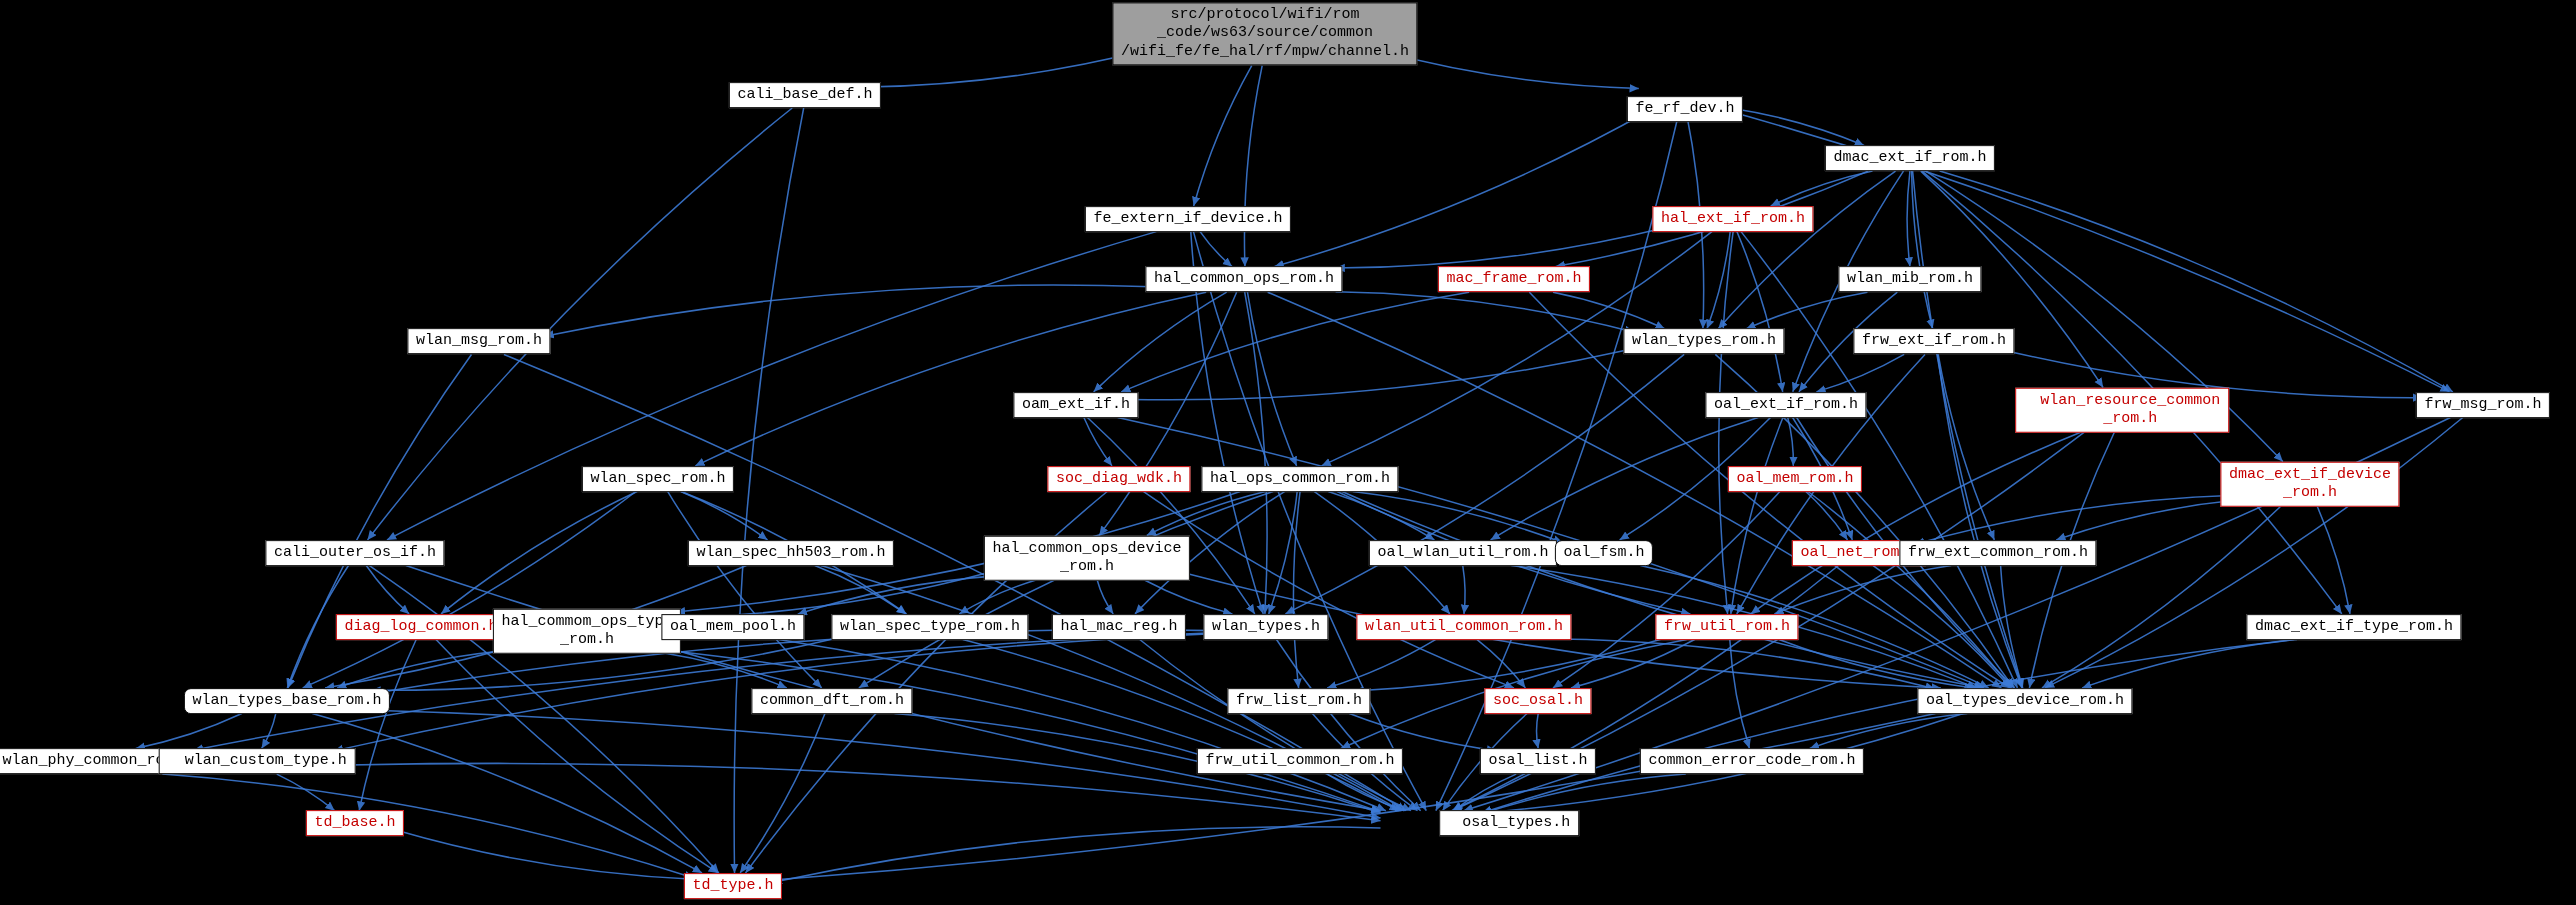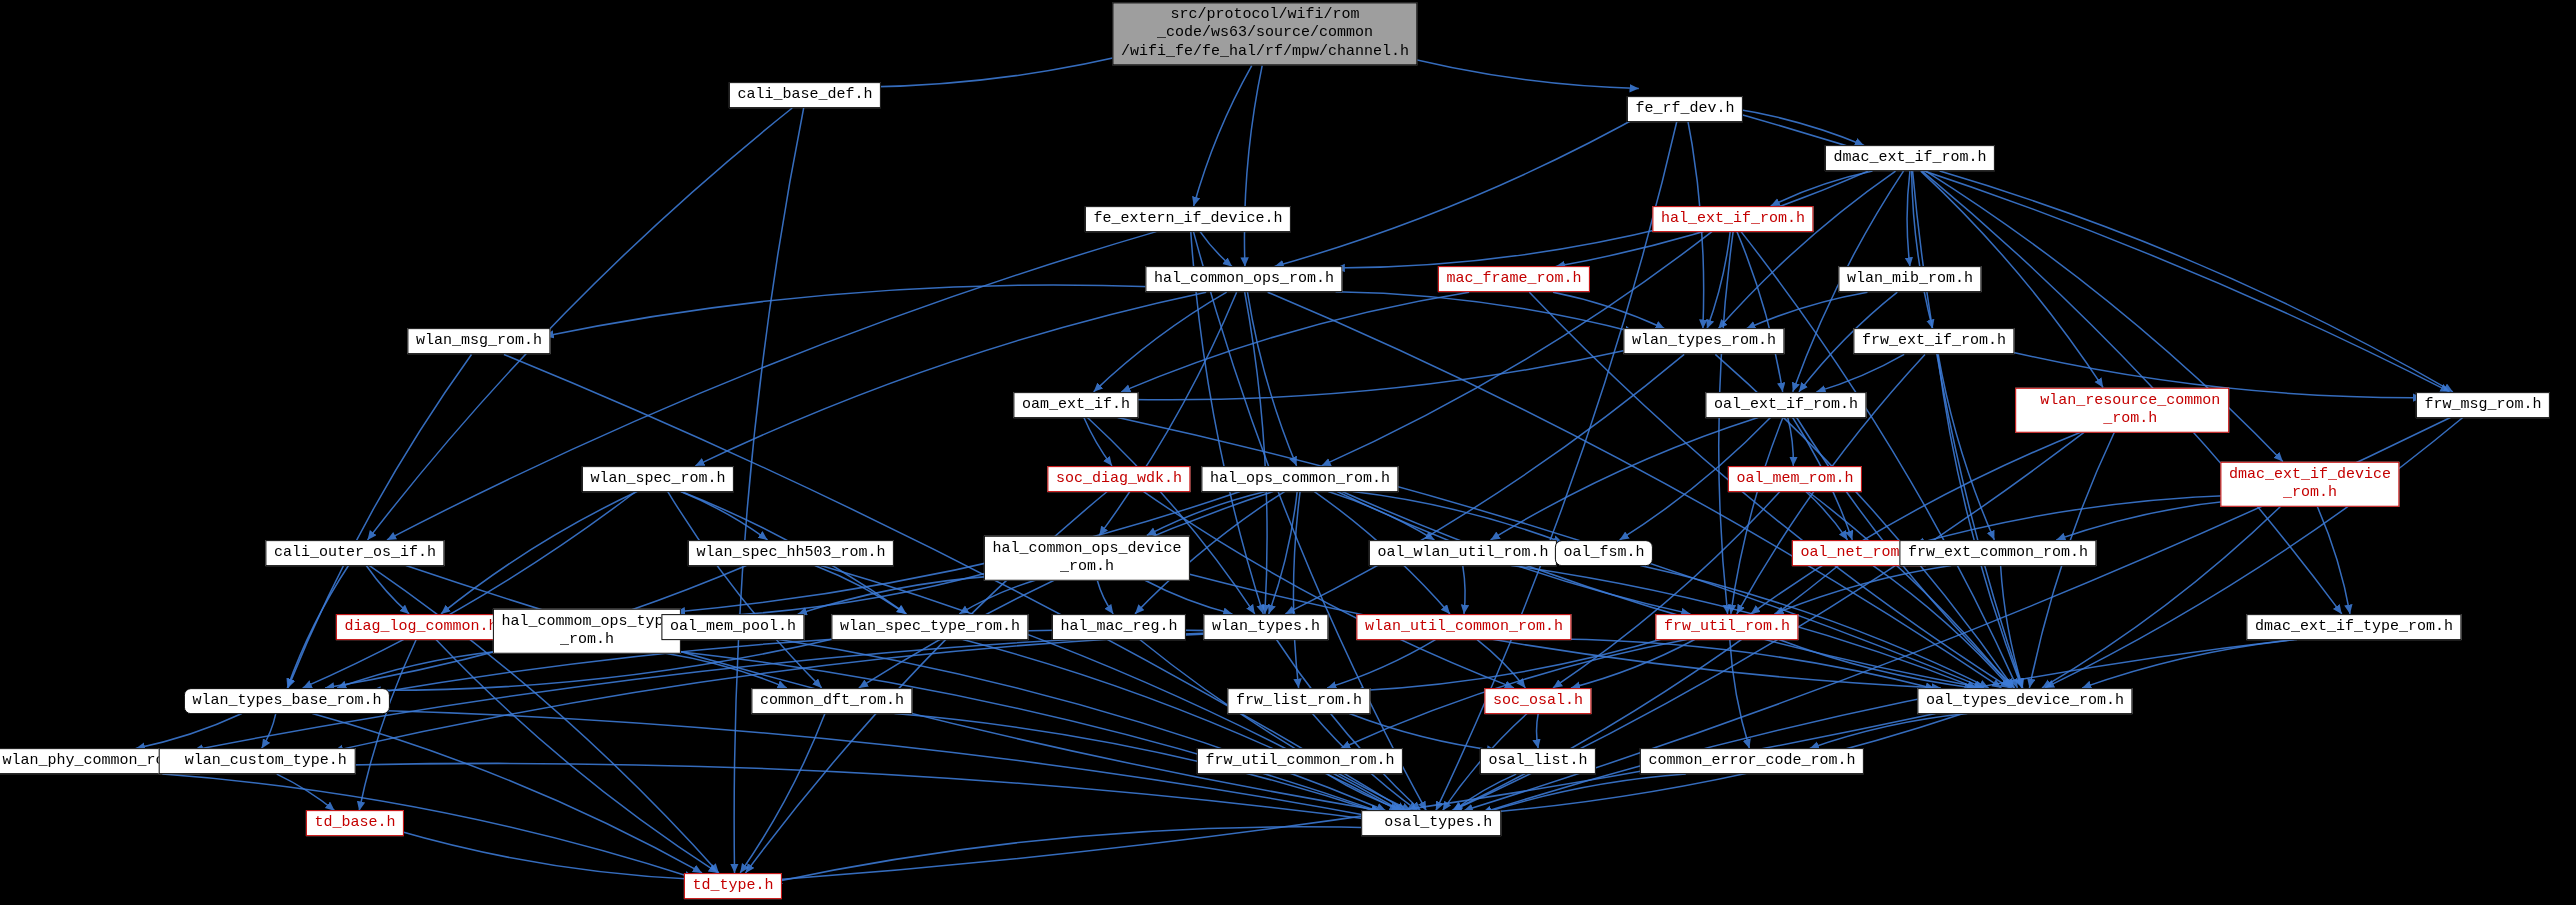--- a/index.html
+++ b/index.html
@@ -231,17 +231,17 @@
       <div class="node" style="left: 832px; top: 701px;">common_dft_rom.h</div>
       <div class="node" style="left: 1299px; top: 701px;">frw_list_rom.h</div>
       <div class="node red" style="left: 1538px; top: 701px;">soc_osal.h</div>
       <div class="node" style="left: 2025px; top: 701px;">oal_types_device_rom.h</div>
       <div class="node" style="left: 97px; top: 761px;">wlan_phy_common_rom.h</div>
       <div class="node" style="left: 257px; top: 761px; padding-left: 25px;">wlan_custom_type.h</div>
       <div class="node" style="left: 1300px; top: 761px;">frw_util_common_rom.h</div>
       <div class="node" style="left: 1538px; top: 761px;">osal_list.h</div>
       <div class="node" style="left: 1752px; top: 761px;">common_error_code_rom.h</div>
       <div class="node red" style="left: 355px; top: 823px;">td_base.h</div>
-      <div class="node" style="left: 1431px; top: 823px; padding-left: 22px;">osal_types.h</div>
+      <div class="node" style="left: 1509px; top: 823px; padding-left: 22px;">osal_types.h</div>
       <div class="node red" style="left: 733px; top: 886px;">td_type.h</div>
     </div>
 </div>
 
 
 </body></html>

